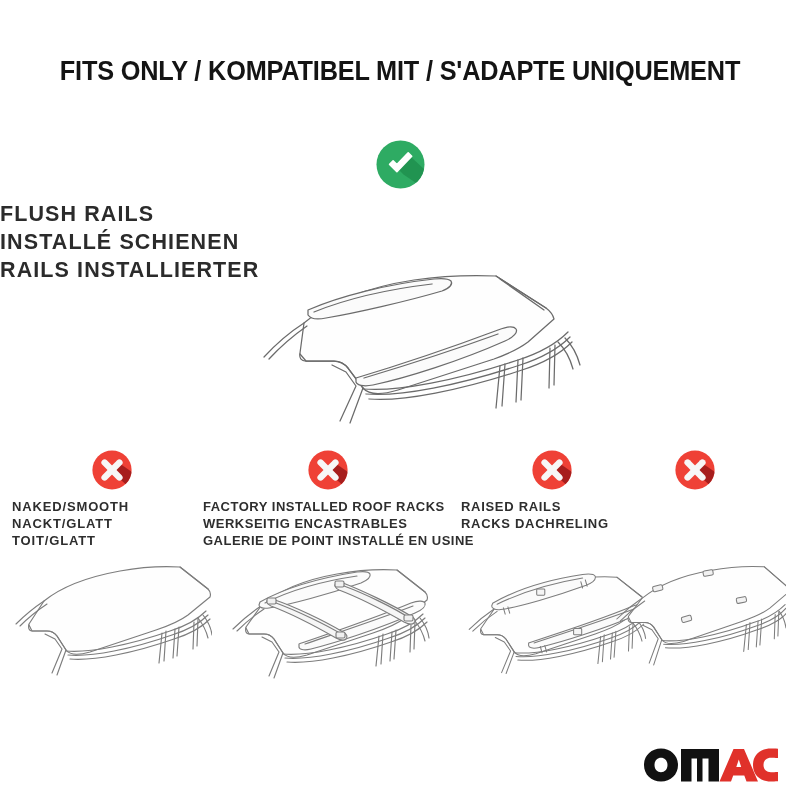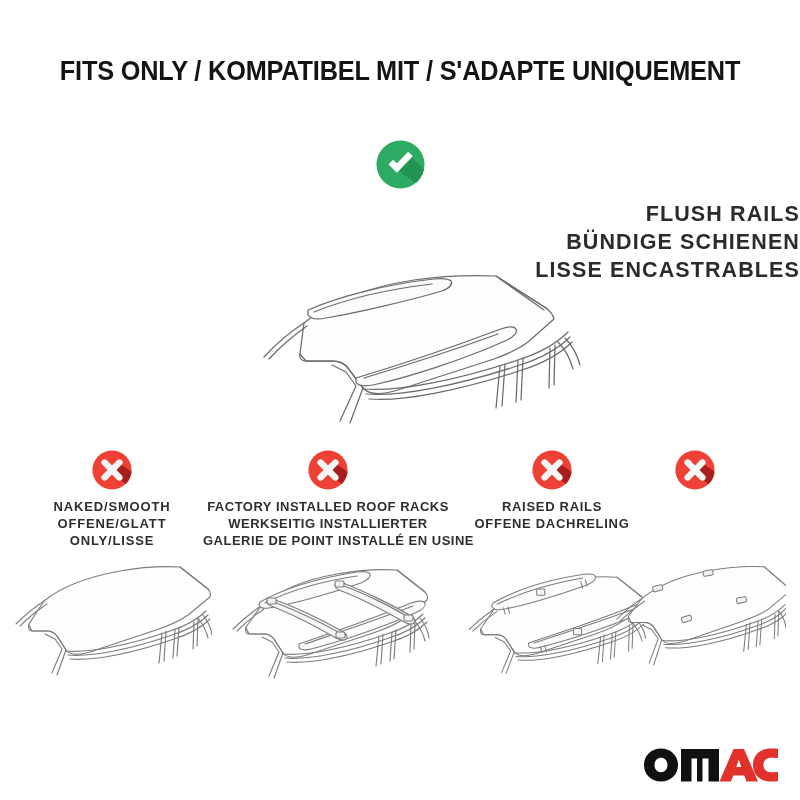--- a/index.html
+++ b/index.html
@@ -32,21 +32,21 @@
     transform: scaleX(0.92);
     white-space: nowrap;
   }
 
   
   .primary-block {
     position: absolute;
     top: 140px;
     left: 0;
     width: 800px;
-    text-align: right;
+    text-align: left;
   }
   .badge-check {
     width: 49px;
     height: 49px;
     margin: 0 auto;
     position: relative;
   }
   .badge-check svg, .badge-x svg { display: block; }
 
   .primary-labels {
@@ -71,21 +71,21 @@
   .options-row {
     position: absolute;
     top: 445px;
     left: 0;
     width: 800px;
     height: 260px;
   }
   .option {
     position: absolute;
     top: 0;
-    text-align: center;
+    text-align: left;
   }
   .option-0 { left: 12px;  width: 200px; }
   .option-1 { left: 203px; width: 250px; }
   .option-2 { left: 461px; width: 182px; }
   .option-3 { left: 612px; width: 165px; }
 
   .badge-x {
     width: 40px;
     height: 40px;
     margin: 5px auto 0;
@@ -138,22 +138,22 @@
       <circle cx="24.5" cy="24.5" r="24" fill="#2eab63"></circle>
       <g clip-path="url(#clipCheck)">
         <path d="M20.5 27.5 L27.5 34.5 L49 49 L49 30 L34.5 16.5 Z" fill="#1f8f4e" opacity="0.85"></path>
       </g>
       <path d="M13.6 24.4 L20.9 31.6 L35.7 16.2 L32.2 12.8 L20.9 24.6 L17.1 20.9 Z" fill="#ffffff" stroke="#ffffff" stroke-width="1.6" stroke-linejoin="round"></path>
     </svg>
   </div>
 
   <div class="primary-labels">
     <div>FLUSH RAILS</div>
-    <div>BÜNDIGE SCHIENEN</div>
-    <div>LISSE ENCASTRABLES</div>
+    <div>INSTALLÉ SCHIENEN</div>
+    <div>RAILS INSTALLIERTER</div>
   </div>
 </div>
 
 <div class="hero-illustration">
   <svg width="356" height="165" viewBox="0 0 356 165" fill="none" stroke="#6b6b6b" stroke-width="1.25" stroke-linejoin="round" stroke-linecap="round">
 
     <path d="M76 55 C100 34 140 19 186 12 C214 8 244 7 268 8 L318 40 C322 43 325 47 326 51
              L300 74 C292 80 280 86 266 91 L170 122 C150 128 140 126 135 120
              L120 100 C116 95 112 93 106 93 L78 93 C73 93 71 90 72 85 Z" fill="#fefefe"></path>
 
@@ -206,22 +206,22 @@
           <path d="M19 21 L40 40 L40 22 L24 11 Z" fill="#9e1b1b" opacity="0.9"></path>
         </g>
         <g stroke="#f7f7f7" stroke-width="6.4" stroke-linecap="round">
           <line x1="12.6" y1="12.6" x2="27.4" y2="27.4"></line>
           <line x1="27.4" y1="12.6" x2="12.6" y2="27.4"></line>
         </g>
       </svg>
     </div>
     <div class="option-labels">
       <div>NAKED/SMOOTH</div>
-      <div>OFFENE/GLATT</div>
-      <div>ONLY/LISSE</div>
+      <div>NACKT/GLATT</div>
+      <div>TOIT/GLATT</div>
     </div>
     <div class="option-art">
       <svg width="200" height="120" viewBox="0 0 200 120" fill="none" stroke="#7d7d7d" stroke-width="1.15" stroke-linejoin="round" stroke-linecap="round">
         <path d="M32 44 C48 31 75 20 108 14 C130 10 152 9 168 10 L196 32
                  C198 34 199 37 198 40 L176 58 C168 64 156 69 144 73 L78 95
                  C64 99 57 97 54 93 L45 79 C42 75 39 74 35 74 L20 74 C17 74 16 71 17 67 Z" fill="#fefefe"></path>
         <path d="M32 44 C23 50 13 58 4 67"></path>
         <path d="M35 47 C26 53 17 60 8 69"></path>
         <path d="M17 68 L20 74 L35 74 C39 74 42 75 45 79 L54 93"></path>
         <path d="M33 77 L43 82 L50 92 L40 116"></path>
@@ -255,21 +255,21 @@
           <path d="M19 21 L40 40 L40 22 L24 11 Z" fill="#9e1b1b" opacity="0.9"></path>
         </g>
         <g stroke="#f7f7f7" stroke-width="6.4" stroke-linecap="round">
           <line x1="12.6" y1="12.6" x2="27.4" y2="27.4"></line>
           <line x1="27.4" y1="12.6" x2="12.6" y2="27.4"></line>
         </g>
       </svg>
     </div>
     <div class="option-labels">
       <div>FACTORY INSTALLED ROOF RACKS</div>
-      <div>WERKSEITIG INSTALLIERTER</div>
+      <div>WERKSEITIG ENCASTRABLES</div>
       <div>GALERIE DE POINT INSTALLÉ EN USINE</div>
     </div>
     <div class="option-art">
       <svg width="250" height="130" viewBox="0 0 250 130" fill="none" stroke="#7d7d7d" stroke-width="1.15" stroke-linejoin="round" stroke-linecap="round">
         <path d="M58 56 C74 42 100 30 134 24 C156 20 178 19 194 20 L222 42
                  C224 44 225 47 224 50 L202 68 C194 74 182 79 170 83 L104 105
                  C90 109 83 107 80 103 L71 89 C68 85 65 84 61 84 L46 84 C43 84 42 81 43 77 Z" fill="#fefefe"></path>
         <path d="M58 56 C49 62 39 70 30 79"></path>
         <path d="M61 59 C52 65 43 72 34 81"></path>
         <path d="M43 78 L46 84 L61 84 C65 84 68 85 71 89 L80 103"></path>
@@ -325,21 +325,21 @@
           <path d="M19 21 L40 40 L40 22 L24 11 Z" fill="#9e1b1b" opacity="0.9"></path>
         </g>
         <g stroke="#f7f7f7" stroke-width="6.4" stroke-linecap="round">
           <line x1="12.6" y1="12.6" x2="27.4" y2="27.4"></line>
           <line x1="27.4" y1="12.6" x2="12.6" y2="27.4"></line>
         </g>
       </svg>
     </div>
     <div class="option-labels">
       <div>RAISED RAILS</div>
-      <div>OFFENE DACHRELING</div>
+      <div>RACKS DACHRELING</div>
     </div>
     <div class="option-art">
       <svg width="182" height="130" viewBox="0 0 220 130" fill="none" stroke="#7d7d7d" stroke-width="1.15" stroke-linejoin="round" stroke-linecap="round" style="position:relative;left:-8px;width:198px;">
         <path d="M46 58 C62 45 88 33 122 27 C144 23 166 22 182 23 L210 45
                  C212 47 213 50 212 53 L190 71 C182 77 170 82 158 86 L92 108
                  C78 112 71 110 68 106 L59 92 C56 88 53 87 49 87 L34 87 C31 87 30 84 31 80 Z" fill="#fefefe"></path>
         <path d="M46 58 C37 64 27 72 18 81"></path>
         <path d="M49 61 C40 67 31 74 22 83"></path>
         <path d="M31 81 L34 87 L49 87 C53 87 56 88 59 92 L68 106"></path>
         <path d="M47 90 L57 95 L64 105 L54 129"></path>

